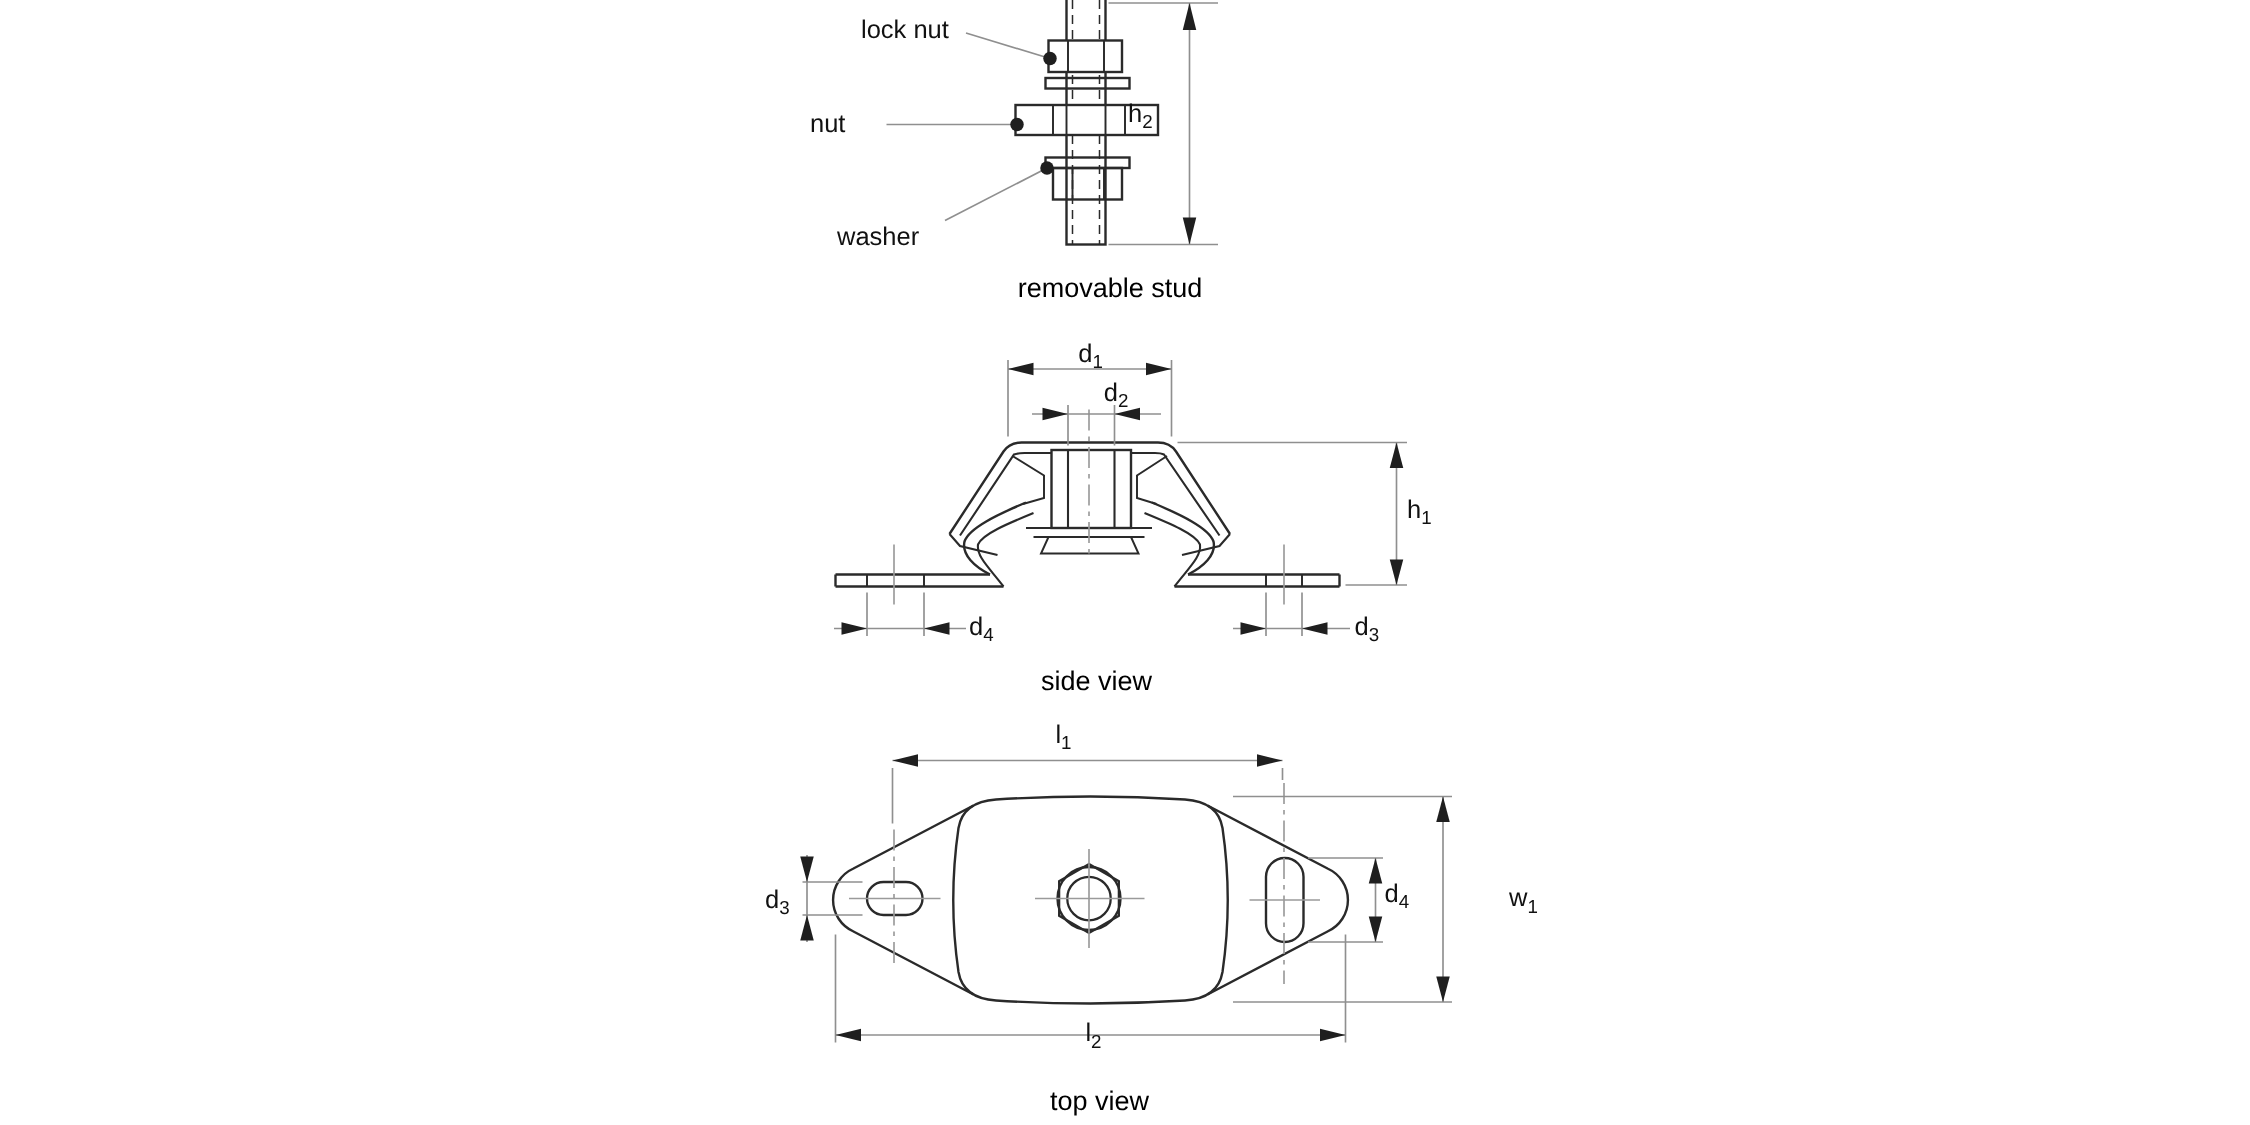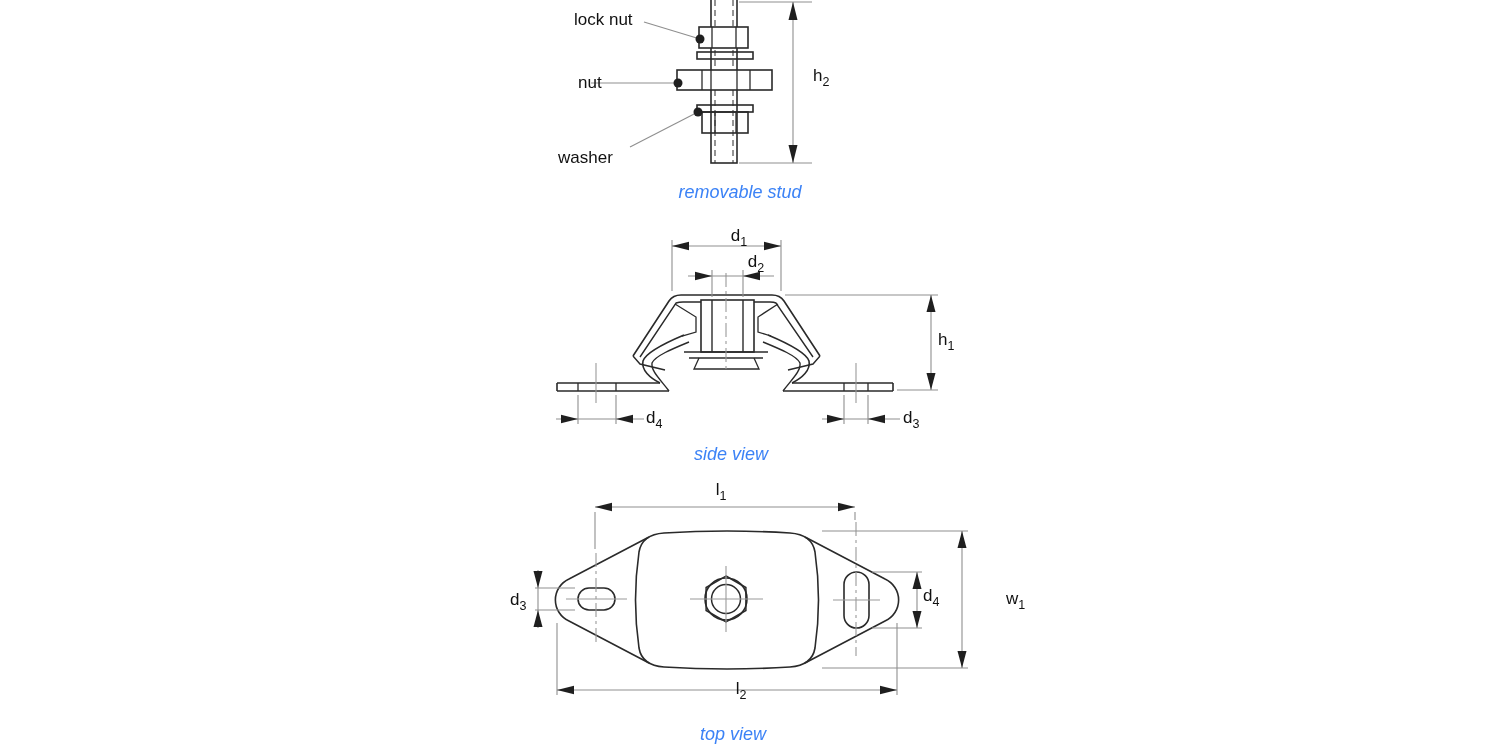--- a/index.html
+++ b/index.html
@@ -1,22 +1,22 @@
 <!DOCTYPE html>
 <html><head>
 <meta charset="utf-8">
 <style>
   html,body{margin:0;padding:0;background:#fff;}
   .canvas{position:relative;width:1300px;height:750px;background:#ffffff;overflow:hidden;
           font-family:"Liberation Sans", sans-serif;}
   svg{position:absolute;left:0;top:0;}
   .lbl{position:absolute;font-size:17px;color:#111;white-space:nowrap;line-height:18px;}
-  .cap{position:absolute;font-size:18px;color:#3b82f6;white-space:nowrap;line-height:19px;
-       transform:translateX(-50%);font-style:italic;}
-  .ctr{transform:translateX(-50%);margin-left:12px;}
+  .cap{position:absolute;font-size:18px;color:#000000;white-space:nowrap;line-height:19px;
+       transform:translateX(-50%);}
+  .ctr{transform:translateX(-50%);}
   sub.sb{font-size:12.5px;vertical-align:-4.5px;line-height:0;}
 </style>
 </head>
 <body>
 
 <div class="canvas">
 
 <svg width="1500" height="750" viewBox="0 0 1500 750">
 
   <g fill="none" stroke="#2a2a2a" stroke-width="1.6">
@@ -229,23 +229,23 @@
       <polygon points="917,628 912.5,611 921.5,611"></polygon>
       <polygon points="538,588 533.5,571 542.5,571"></polygon>
       <polygon points="538,610 533.5,627 542.5,627"></polygon>
       <polygon points="557,690 574,685.8 574,694.2"></polygon>
       <polygon points="897,690 880,685.8 880,694.2"></polygon>
     </g>
   </g>
 </svg>
 
 <div class="lbl" style="left:574px;top:11px">lock nut</div>
-<div class="lbl" style="left:578px;top:74px">nut</div>
+<div class="lbl" style="left:540px;top:74px">nut</div>
 <div class="lbl" style="left:558px;top:149px">washer</div>
-<div class="lbl" style="left:813px;top:67px">
+<div class="lbl" style="left:752px;top:67px">
   <span>h</span><sub class="sb">2</sub>
 </div>
 <div class="cap" style="left:740px;top:183px">removable stud</div>
 
 <div class="lbl ctr" style="left:727px;top:227px">
   <span>d</span><sub class="sb">1</sub>
 </div>
 <div class="lbl ctr" style="left:744px;top:253px">
   <span>d</span><sub class="sb">2</sub>
 </div>

